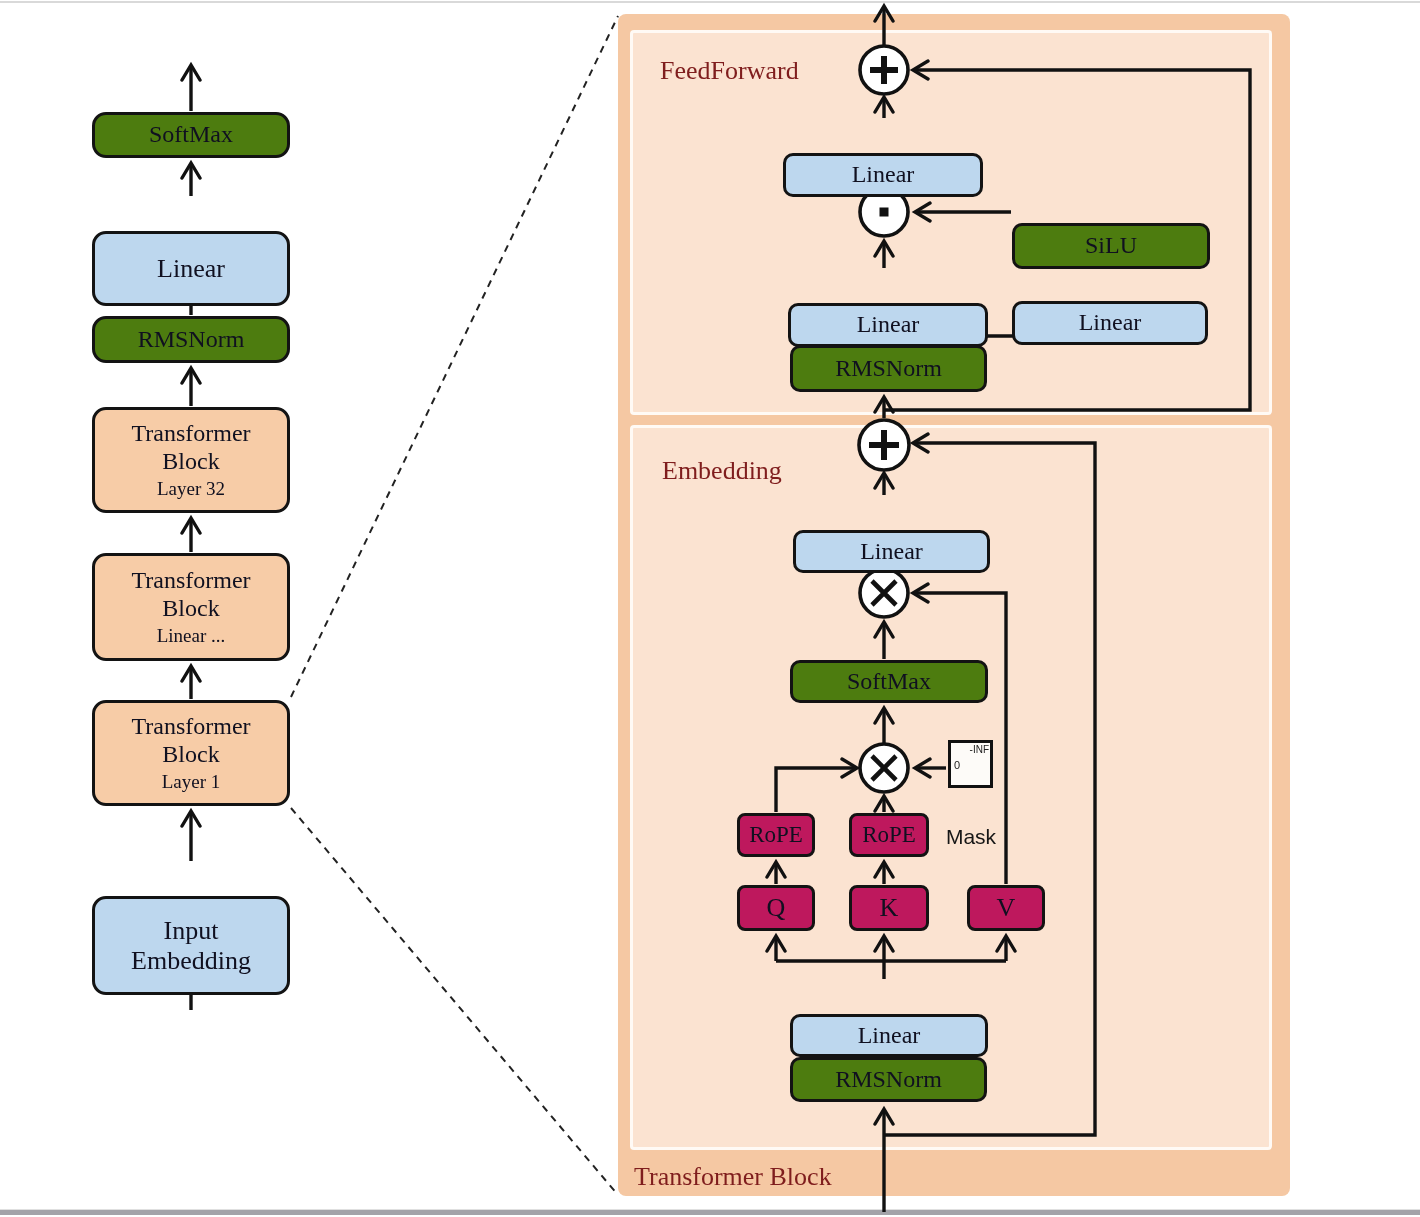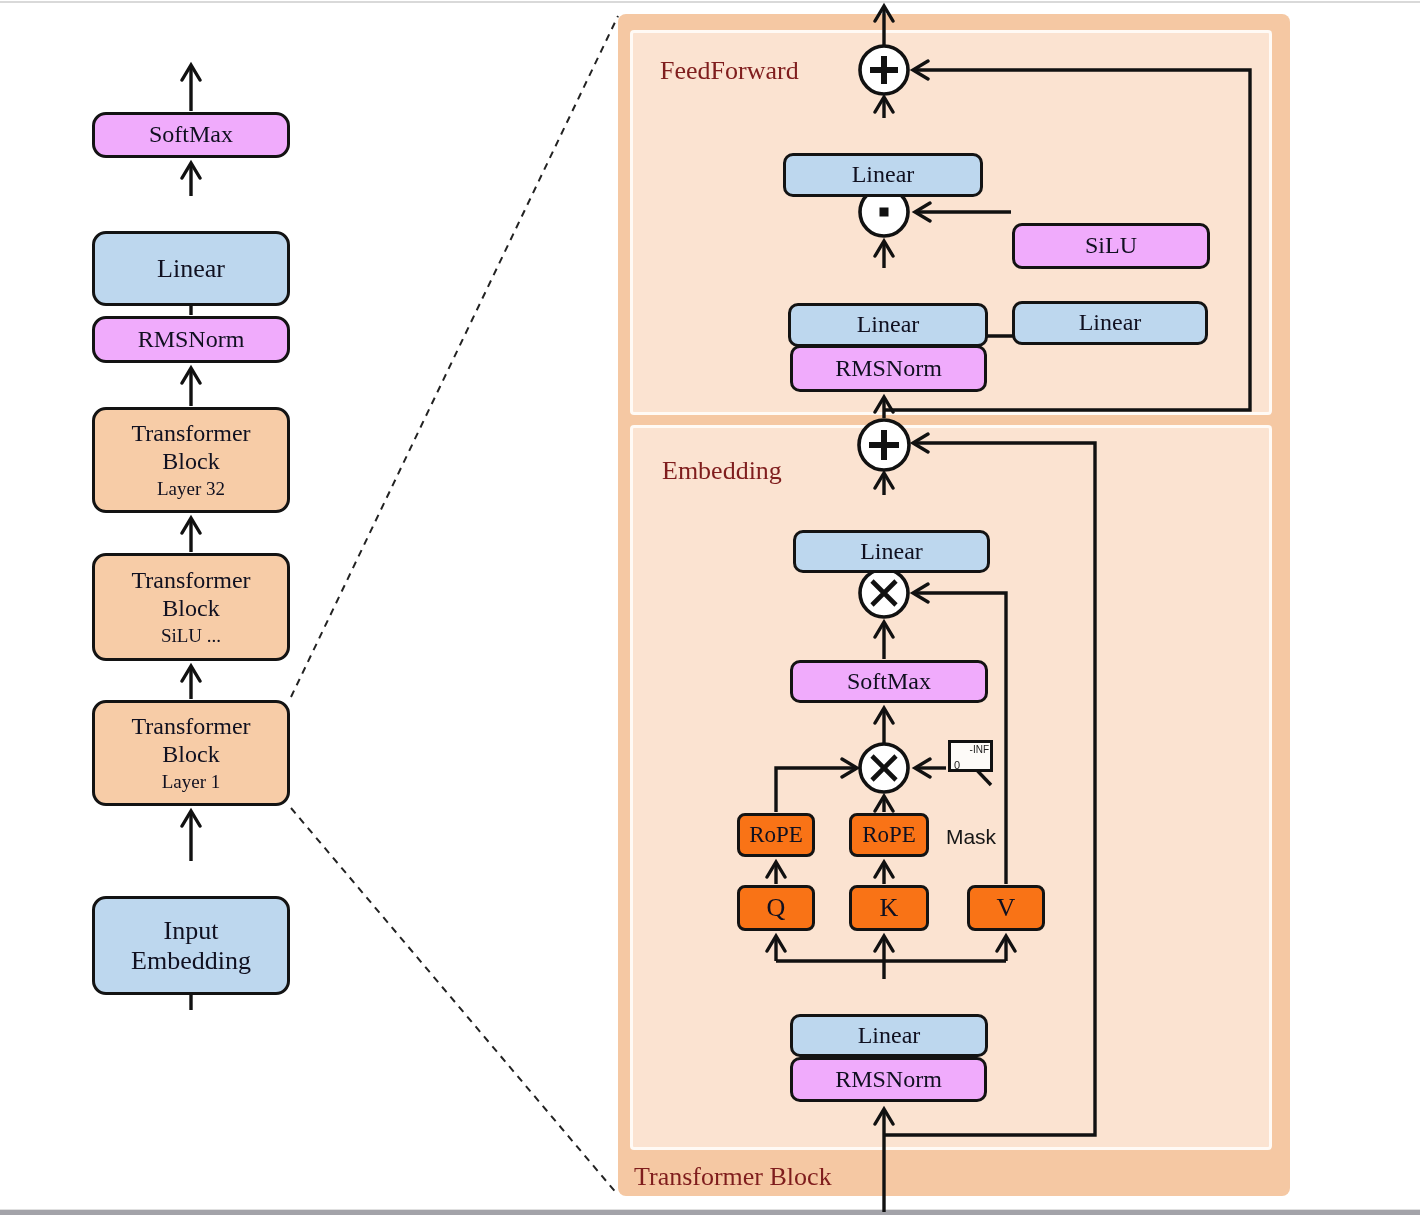--- a/index.html
+++ b/index.html
@@ -9,31 +9,31 @@
   }
   .frame-top{position:absolute;left:0;top:1px;width:1420px;height:2px;background:#d9d9d9;}
   .frame-bottom{position:absolute;left:0;top:1209px;width:1420px;height:5px;background:#a3a3a9;border-top:1px solid #e0e0e0;}
   .box{
     position:absolute;border:3px solid #131313;border-radius:10px;
     display:flex;flex-direction:column;align-items:center;justify-content:center;
     text-align:center;line-height:1.15;box-sizing:border-box;
   }
   .lc{border-radius:14px;width:198px;left:92px;font-size:24px;}
   .blue{background:#bdd7ee;margin-top:34px;}
-  .green{background:#f0abfc;}
+  .green{background:#4d7c0f;}
   .orange{background:#f7cca7;}
-  .qblue{background:#f97316;}
+  .qblue{background:#be185d;}
   .sub{font-size:19px;margin-top:2px;}
   .panel-outer{position:absolute;left:618px;top:14px;width:672px;height:1182px;background:#f5c8a3;border-radius:8px;}
   .panel-inner{position:absolute;background:#fbe3d1;border:3px solid rgba(255,252,248,0.9);border-radius:4px;box-sizing:border-box;}
   .ff-panel{left:630px;top:30px;width:642px;height:385px;}
   .attn-panel{left:630px;top:425px;width:642px;height:725px;}
   .panel-label{position:absolute;font-size:26px;color:#7f1d1d;}
   .rbox{font-size:24px;}
-  .mask-box{position:absolute;left:948px;top:740px;width:45px;height:32px;background:#fdfbf8;border:3px solid #111;box-sizing:border-box;}
+  .mask-box{position:absolute;left:948px;top:740px;width:45px;height:48px;background:#fdfbf8;border:3px solid #111;box-sizing:border-box;}
   .mask-neg{position:absolute;right:1px;top:1px;font-family:"Liberation Sans",sans-serif;font-size:10px;color:#222;}
   .mask-zero{position:absolute;left:3px;top:16px;font-family:"Liberation Sans",sans-serif;font-size:11px;color:#222;}
   .mask-caption{position:absolute;left:938px;top:825px;width:66px;text-align:center;
     font-family:"Liberation Sans",sans-serif;font-size:21px;color:#161616;}
   svg.wires{position:absolute;left:0;top:0;width:1420px;height:1217px;pointer-events:none;}
 </style>
 </head>
 <body>
 
 <div class="canvas">
@@ -132,21 +132,21 @@
   </div>
   <div class="box lc green" style="top:316px;height:47px;">
     <span>RMSNorm</span>
   </div>
   <div class="box lc orange" style="top:407px;height:106px;padding:0 28px;">
     <span>Transformer Block</span>
     <span class="sub">Layer 32</span>
   </div>
   <div class="box lc orange" style="top:553px;height:108px;padding:0 28px;">
     <span>Transformer Block</span>
-    <span class="sub">SiLU ...</span>
+    <span class="sub">Linear ...</span>
   </div>
   <div class="box lc orange" style="top:700px;height:106px;padding:0 28px;">
     <span>Transformer Block</span>
     <span class="sub">Layer 1</span>
   </div>
   <div class="box lc blue" style="top:862px;height:99px;font-size:26px;padding:0 30px;">
     <span>Input Embedding</span>
   </div>
 
   <div class="panel-label" style="left:660px;top:56px;">FeedForward</div>

